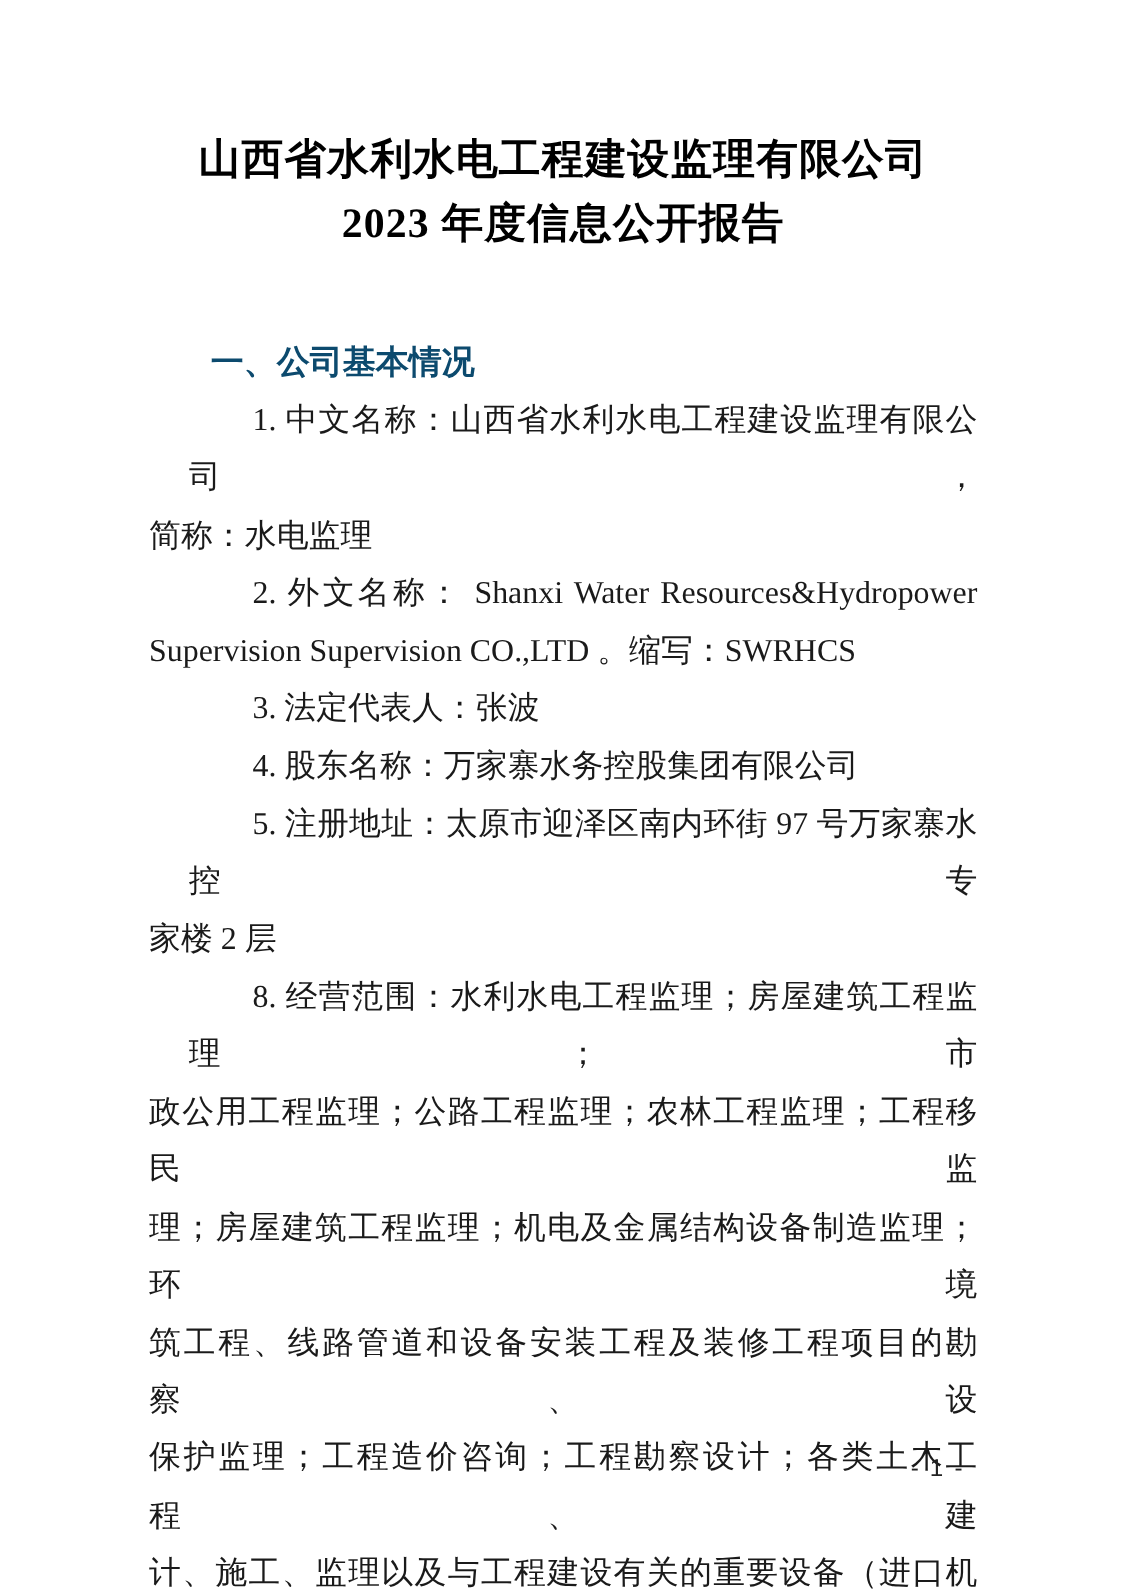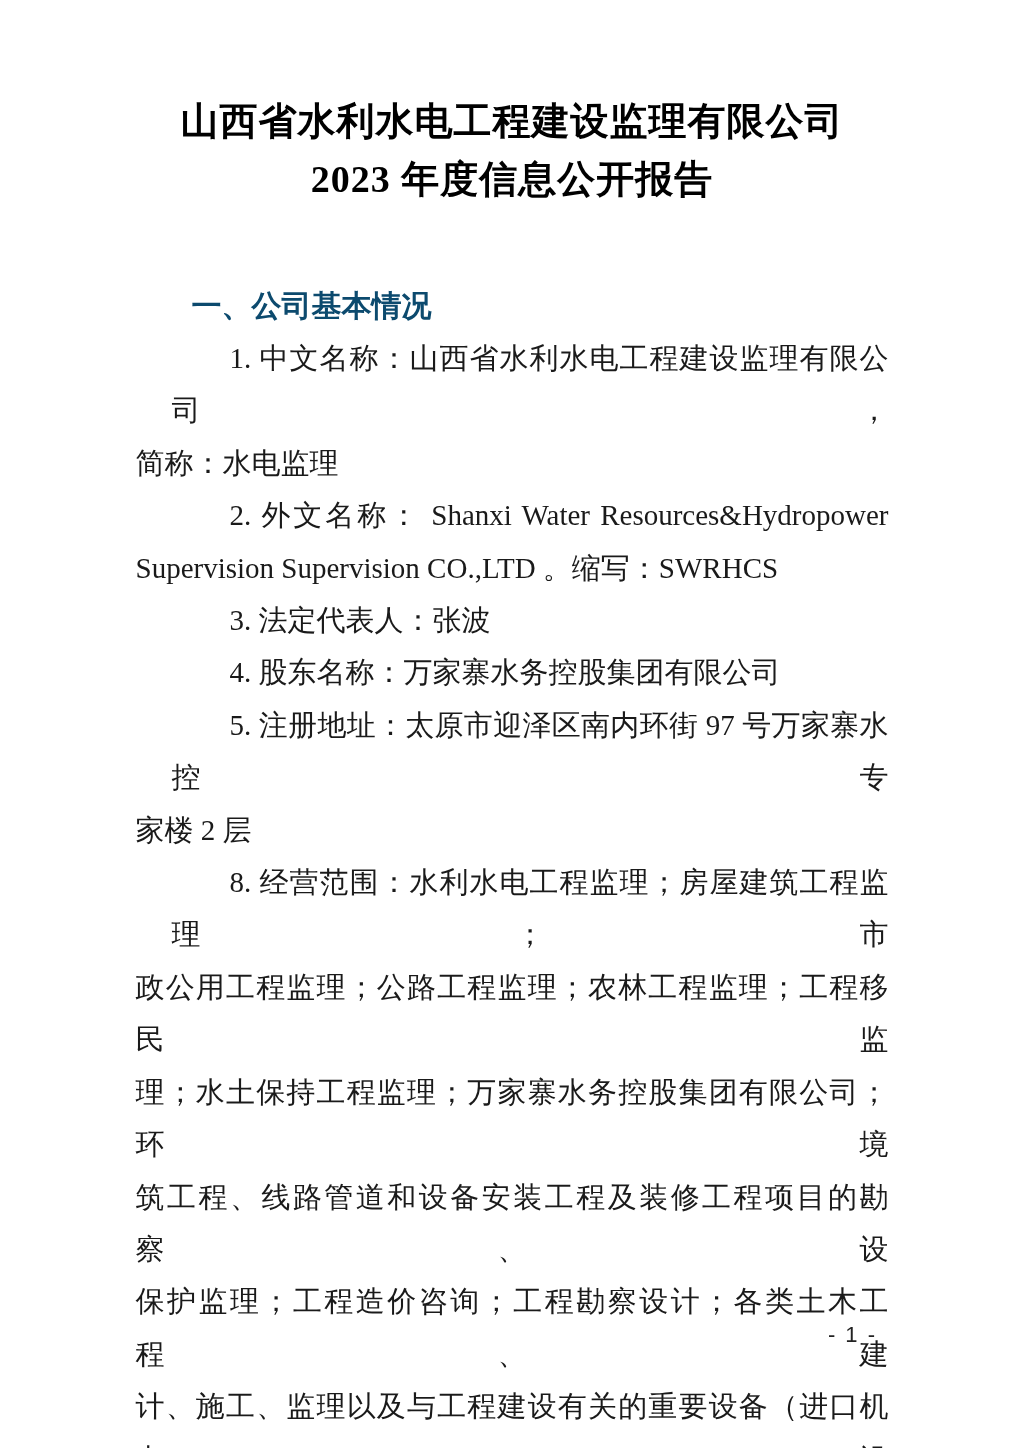--- a/index.html
+++ b/index.html
@@ -10,21 +10,21 @@
   .page {
     position: relative;
     width: 1024px;
     height: 1448px;
     background: #ffffff;
     overflow: hidden;
     font-family: "Liberation Serif", serif;
     color: #111111;
   }
   .doc-title {
-    margin: 92px 0 0 0;
+    margin: 116px 0 0 0;
     padding: 0;
     text-align: center;
     font-size: 38px;
     font-weight: bold;
     line-height: 58px;
     color: #000000;
     font-family: "Liberation Serif", serif;
     letter-spacing: 1px;
   }
   .t-line { display: block; }
@@ -86,21 +86,21 @@
       <div class="ln ind fill">1.  中文名称：山西省水利水电工程建设监理有限公司，</div>
       <div class="ln">简称：水电监理</div>
       <div class="ln ind fill">2. 外文名称： Shanxi Water Resources&amp;Hydropower</div>
       <div class="ln">Supervision Supervision CO.,LTD 。缩写：SWRHCS</div>
       <div class="ln ind">3. 法定代表人：张波</div>
       <div class="ln ind">4. 股东名称：万家寨水务控股集团有限公司</div>
       <div class="ln ind fill">5. 注册地址：太原市迎泽区南内环街 97 号万家寨水控专</div>
       <div class="ln">家楼 2 层</div>
       <div class="ln ind fill">8. 经营范围：水利水电工程监理；房屋建筑工程监理；市</div>
       <div class="ln fill">政公用工程监理；公路工程监理；农林工程监理；工程移民监</div>
-      <div class="ln fill">理；水土保持工程监理；万家寨水务控股集团有限公司；环境</div>
+      <div class="ln fill">理；房屋建筑工程监理；机电及金属结构设备制造监理；环境</div>
       <div class="ln fill">筑工程、线路管道和设备安装工程及装修工程项目的勘察、设</div>
       <div class="ln fill">保护监理；工程造价咨询；工程勘察设计；各类土木工程、建</div>
       <div class="ln fill">计、施工、监理以及与工程建设有关的重要设备（进口机电设</div>
 
     </div>
   </div>
 
   <div class="page-num">- 1 -</div>
 
 </div>

